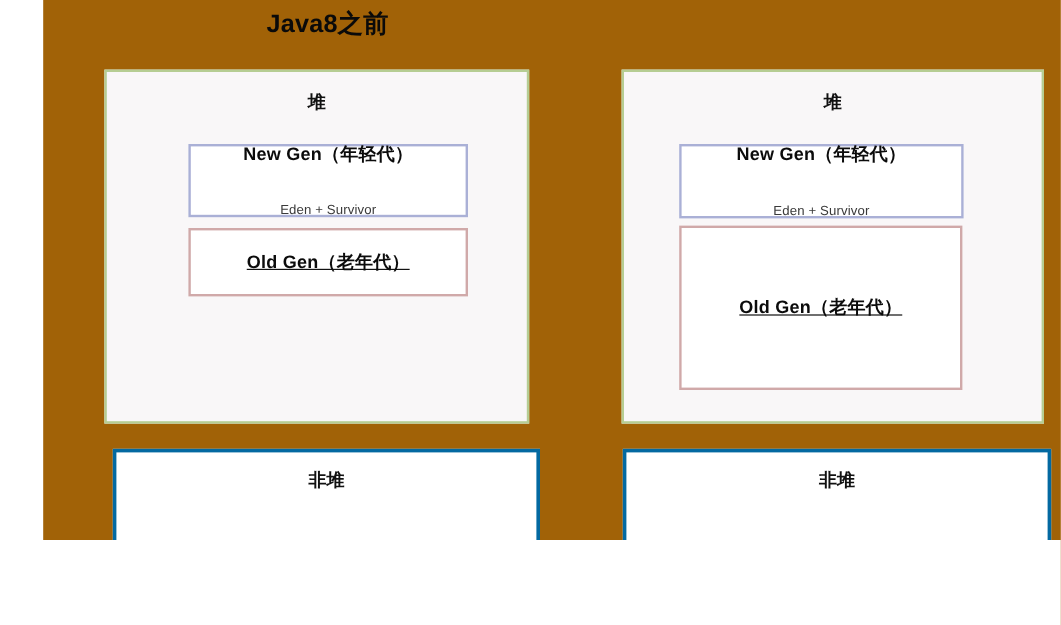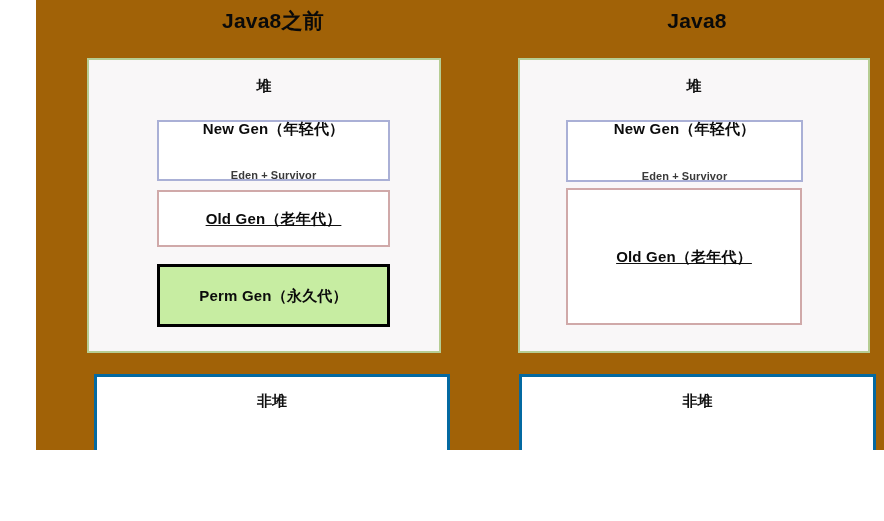--- a/index.html
+++ b/index.html
@@ -88,21 +88,21 @@
     font-size: 15px;
     font-weight: 700;
     color: #0b0b0b;
     line-height: 1.15;
     white-space: nowrap;
     letter-spacing: 0.2px;
   }
   .gen-sub {
     margin-top: 4px;
     font-size: 11px;
-    font-weight: 700;
+    font-weight: 400;
     color: #3a3a3a;
     line-height: 1.1;
     white-space: nowrap;
     letter-spacing: 0.1px;
   }
 
   
   #heap-left      { left: 51px;  top: 58px;  width: 354px; height: 295px; }
   #heap-left-label{ top: 18px; }
   #newgen-left    { left: 121px; top: 120px; width: 233px; height: 61px; }
@@ -122,38 +122,34 @@
   #nonheap-right-label { top: 16px; }
   #metaspace-right     { left: 531px; top: 420px; width: 235px; height: 62px; }
 </style>
 </head>
 <body>
 
 <div id="canvas">
 
   <div id="title-left" class="panel-title">Java8之前</div>
 
-  <div id="title-right" class="panel-title">Java8</div>
 
   <div id="heap-left" class="region region-heap">
     <div id="heap-left-label" class="region-label">堆</div>
   </div>
 
   <div id="newgen-left" class="genbox genbox-new">
     <div class="gen-title">New Gen（年轻代）</div>
     <div class="gen-sub">Eden + Survivor</div>
   </div>
 
   <div id="oldgen-left" class="genbox genbox-old">
     <div class="gen-title">Old Gen（老年代）</div>
   </div>
 
-  <div id="permgen-left" class="genbox genbox-perm">
-    <div class="gen-title">Perm Gen（永久代）</div>
-  </div>
 
   <div id="nonheap-left" class="region region-nonheap">
     <div id="nonheap-left-label" class="region-label">非堆</div>
   </div>
 
   <div id="heap-right" class="region region-heap">
     <div id="heap-right-label" class="region-label">堆</div>
   </div>
 
   <div id="newgen-right" class="genbox genbox-new">

